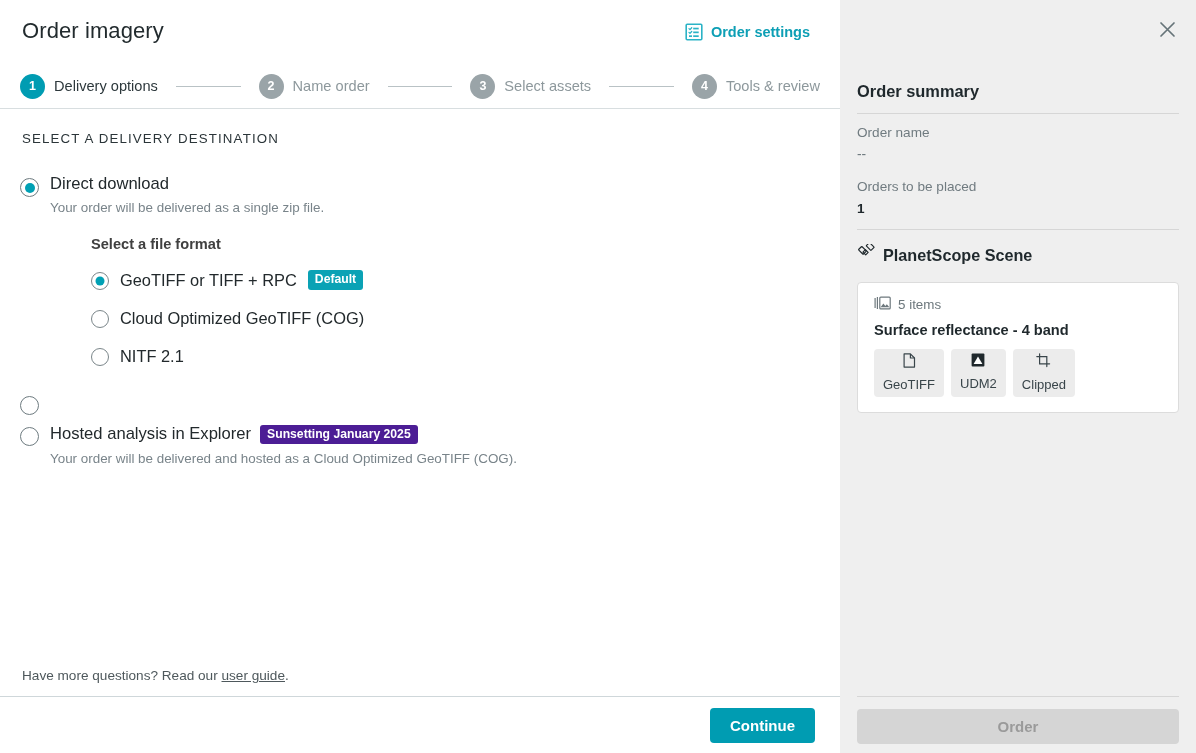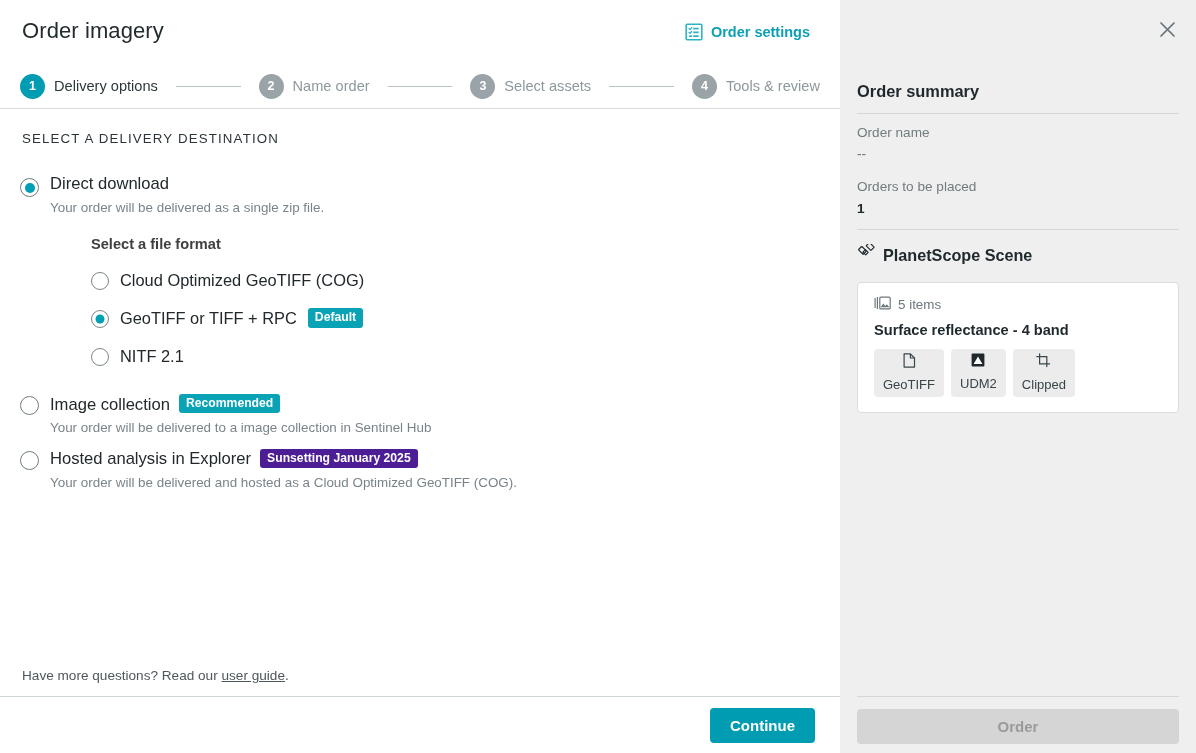--- a/index.html
+++ b/index.html
@@ -83,21 +83,21 @@
   .radio.checked::after {
     content: ""; position: absolute;
     left: 50%; top: 50%; transform: translate(-50%, -50%);
     width: 10px; height: 10px; border-radius: 50%;
     background: #00a0b4;
   }
   .radio.sm { width: 18px; height: 18px; border-color: #7b868a; }
   .radio.sm.checked::after { width: 9px; height: 9px; }
 
   .opt-main { padding-bottom: 2px; }
-  .opt-label-line { display: flex; align-items: flex-end; gap: 9px; line-height: 1; }
+  .opt-label-line { display: flex; align-items: center; gap: 9px; line-height: 1; }
   .opt-label { font-size: 16.6px; color: #22292c; }
   .opt-desc { font-size: 13.4px; color: #79848a; margin-top: 6px; line-height: 1.3; }
 
   .badge {
     display: inline-block; border-radius: 3px;
     color: #fff; font-size: 12.2px; font-weight: bold;
     padding: 3px 7px 4px; line-height: 1; white-space: nowrap;
   }
   .badge.teal { background: #0aa2b5; }
   .badge.orange { background: #4c1d95; font-weight: bold; }
@@ -257,47 +257,40 @@
           <div class="opt-main">
             <div class="opt-label-line">
               <span class="opt-label">Direct download</span>
             </div>
             <div class="opt-desc">Your order will be delivered as a single zip file.</div>
 
             <div class="format-block">
               <div class="format-title">Select a file format</div>
 
               <div class="format-row">
-                <span class="radio sm"></span>
-                <span class="format-label">Cloud Optimized GeoTIFF (COG)</span>
-              </div>
-
-              <div class="format-row">
                 <span class="radio sm checked"></span>
                 <span class="format-label">GeoTIFF or TIFF + RPC</span>
                 <span class="badge teal">Default</span>
+              </div>
+
+              <div class="format-row">
+                <span class="radio sm"></span>
+                <span class="format-label">Cloud Optimized GeoTIFF (COG)</span>
               </div>
 
               <div class="format-row">
                 <span class="radio sm"></span>
                 <span class="format-label">NITF 2.1</span>
               </div>
             </div>
           </div>
         </div>
 
         <div class="opt-row" style="margin-top:26px">
           <span class="radio"></span>
-          <div class="opt-main">
-            <div class="opt-label-line">
-              <span class="opt-label">Image collection</span>
-              <span class="badge teal">Recommended</span>
-            </div>
-            <div class="opt-desc">Your order will be delivered to a image collection in Sentinel Hub</div>
-          </div>
         </div>
 
         <div class="opt-row" style="margin-top:10px">
           <span class="radio"></span>
           <div class="opt-main">
             <div class="opt-label-line">
               <span class="opt-label">Hosted analysis in Explorer</span>
               <span class="badge orange">Sunsetting January 2025</span>
             </div>
             <div class="opt-desc">Your order will be delivered and hosted as a Cloud Optimized GeoTIFF (COG).</div>

